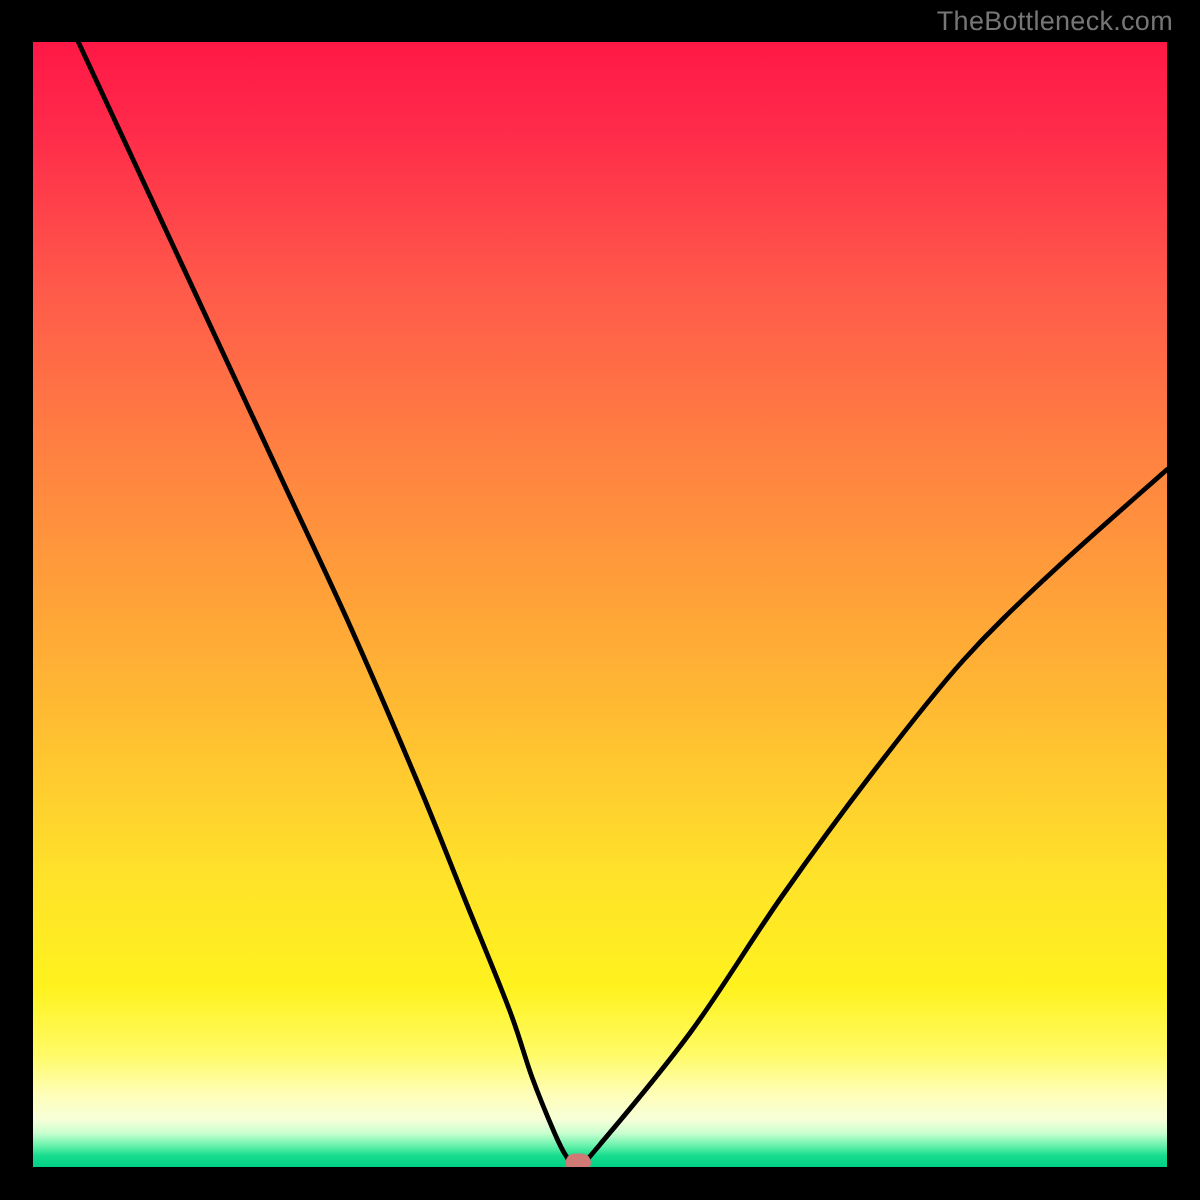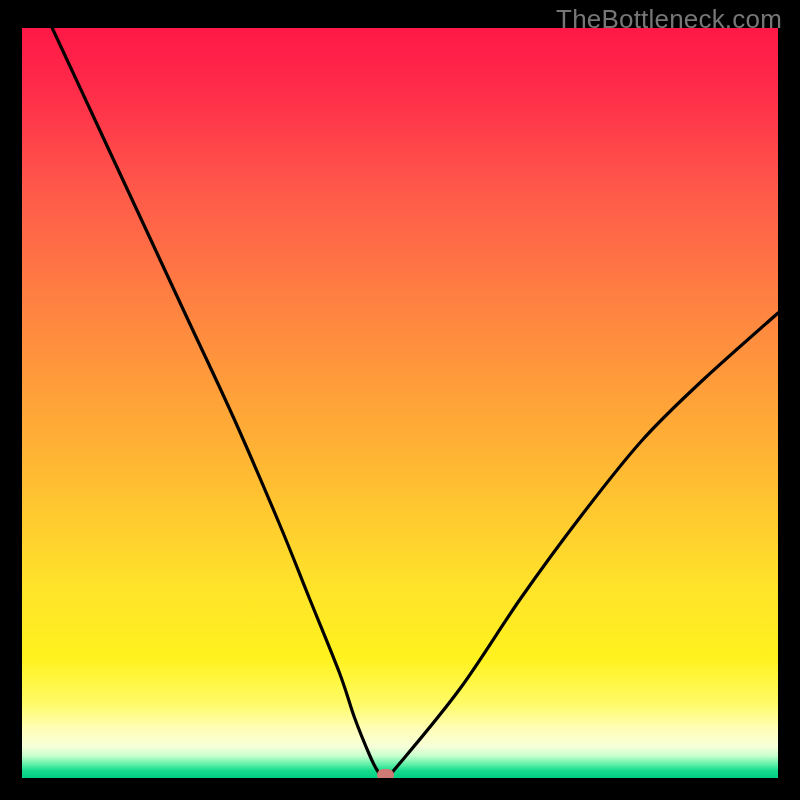--- a/index.html
+++ b/index.html
@@ -15,21 +15,21 @@
     position: relative;
     width: 800px;
     height: 800px;
     background: #000;
   }
   .watermark {
     position: absolute;
     top: 4px;
     right: 18px;
     color: #767676;
-    font-size: 26px;
+    font-size: 18px;
     font-weight: 500;
     letter-spacing: 0.2px;
     z-index: 5;
   }
   .plot-area {
     position: absolute;
     left: 22px;
     top: 28px;
     width: 756px;
     height: 750px;

